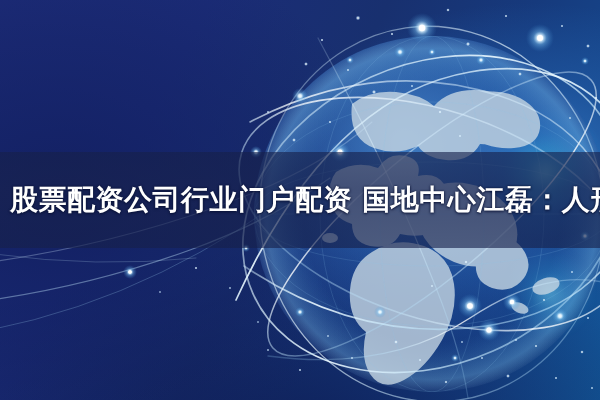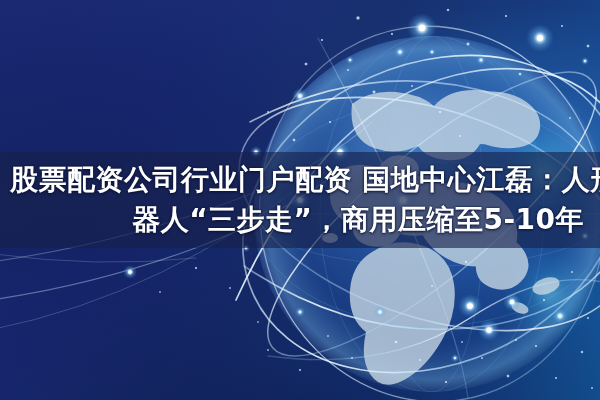--- a/index.html
+++ b/index.html
@@ -275,16 +275,15 @@
       <circle cx="196" cy="268" r="1.6"></circle>
         <circle cx="230" cy="288" r="1.3"></circle>
       <circle cx="160" cy="292" r="1.2"></circle>
         <circle cx="258" cy="322" r="1.2"></circle>
     </g>
   </svg>
 
   <div class="headline-band"></div>
   <div class="headline">
     <div class="headline-line l1">股票配资公司行业门户配资 国地中心江磊：人形机</div>
-    <div class="headline-line l2">器人“三步走”，商用压缩至5-10年</div>
   </div>
 
 </div>
 
 </body></html>

